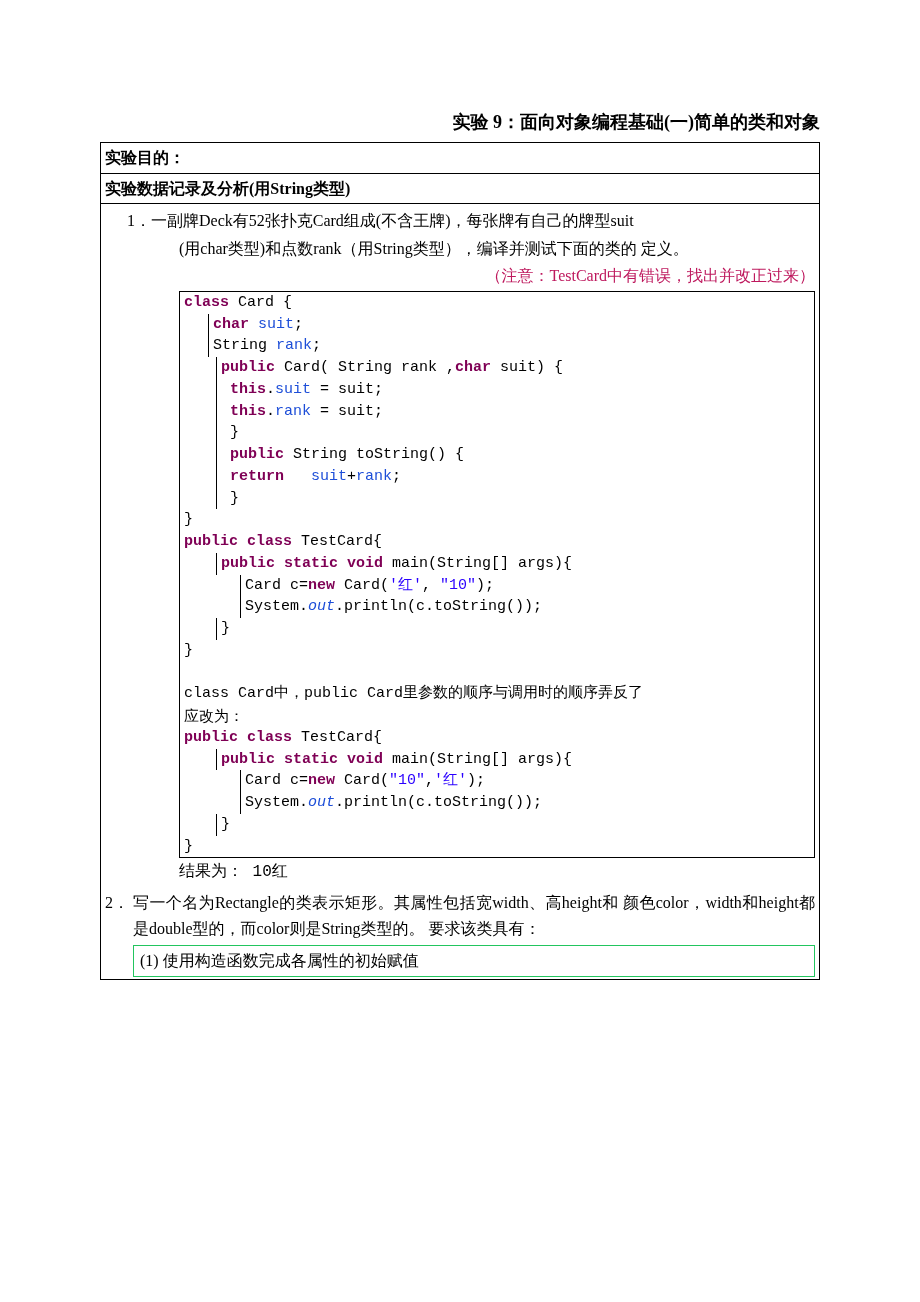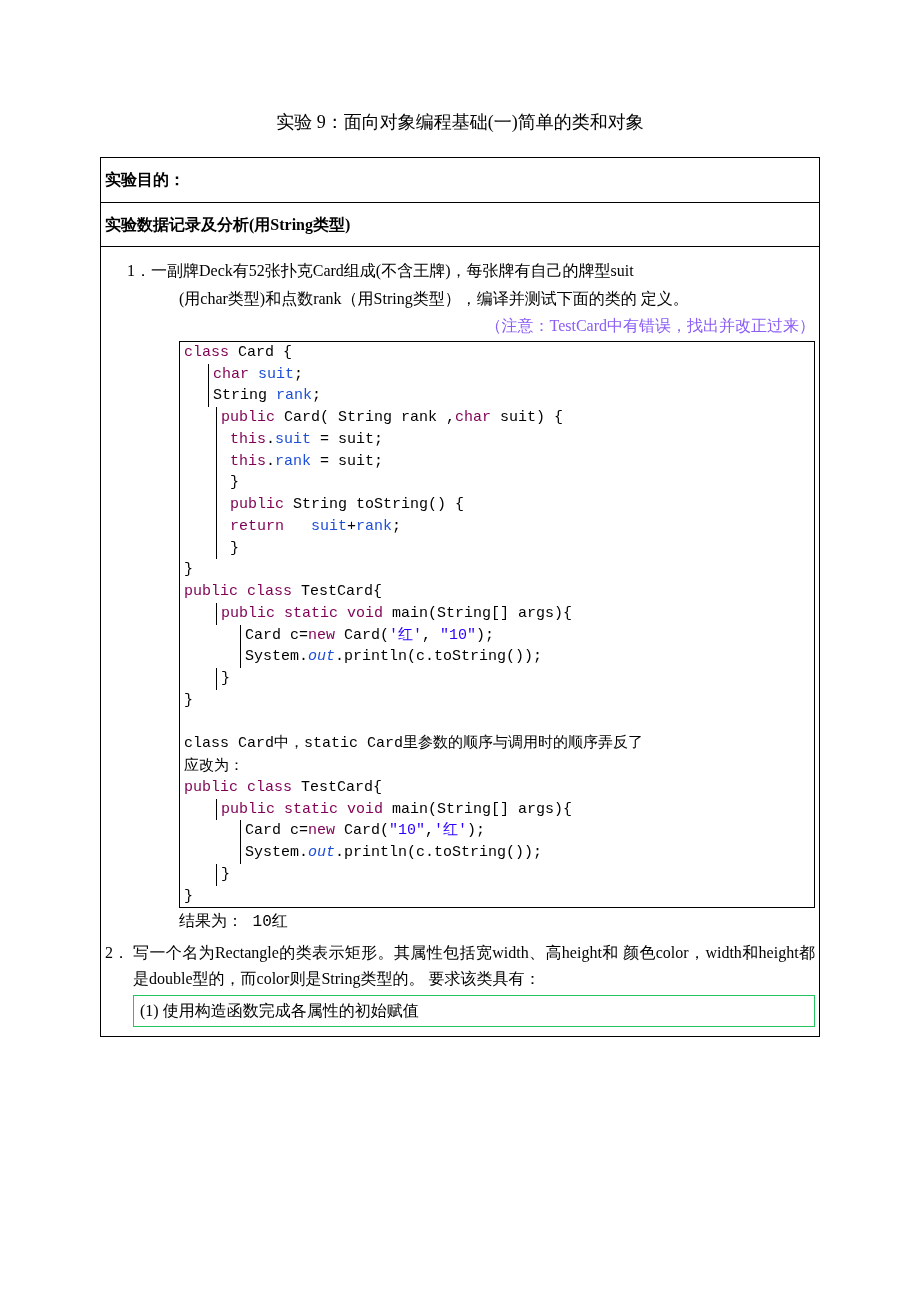--- a/index.html
+++ b/index.html
@@ -8,34 +8,34 @@
     background: #fff;
     font-family: "SimSun", "宋体", serif;
     font-size: 16px;
     color: #000;
     width: 920px;
   }
   .page {
     padding: 110px 100px 60px 100px;
   }
   .title {
-    text-align: center;
-    font-weight: normal;
+    text-align: right;
+    font-weight: bold;
     font-size: 18px;
     font-family: "SimSun", "宋体", serif;
-    margin-bottom: 23px;
+    margin-bottom: 8px;
   }
   table.outer {
     border-collapse: collapse;
     width: 100%;
   }
   table.outer > tbody > tr > td {
     border: 1px solid #000;
     vertical-align: top;
-    padding: 9px 4px;
+    padding: 2px 4px;
     line-height: 1.6;
   }
   .section-header {
     font-weight: bold;
   }
   ol.goals {
     margin: 0;
     padding-left: 48px;
     list-style-position: outside;
   }
@@ -49,21 +49,21 @@
   }
   .q1-first {
     padding-left: 28px;
     text-indent: -26px;
     margin: 2px 0;
   }
   .indent-block {
     margin-left: 74px;
   }
   .note-red {
-    color: #8b5cf6;
+    color: #be185d;
     text-align: right;
     margin: 2px 0;
   }
   .just {
     text-align: justify;
   }
   
   .codebox {
     border: 1px solid #000;
     margin: 2px 0 2px 0;
@@ -79,21 +79,21 @@
     border-right: 1px solid #000;
     flex: 0 0 auto;
   }
   .gw1 { width: 28px; }
   .gw2 { width: 36px; }
   .gw3 { width: 60px; }
   .codetxt {
     padding: 0 4px;
     white-space: pre;
   }
-  .kw { color: #7f0055; font-weight: normal; }
+  .kw { color: #7f0055; font-weight: bold; }
   .fld { color: #1d4ed8; }
   .str { color: #2a00ff; }
   .it { font-style: italic; }
   .result-line {
     margin-left: 0;
     font-family: Liberation Mono, monospace;
   }
   .q2 {
     display: flex;
     margin-top: 4px;
@@ -202,24 +202,24 @@
                   <div class="gutter gw2"></div>
                   <div class="codetxt"><span>}</span></div>
                 </div>
               <div class="coderow">
                   <div class="codetxt"><span>}</span></div>
                 </div>
               <div class="coderow">
                   <div class="codetxt">&nbsp;</div>
                 </div>
               <div class="coderow">
-                  <div class="codetxt"><span class="bold-code">class Card中，static Card里参数的顺序与调用时的顺序弄反了</span></div>
-                </div>
-              <div class="coderow">
-                  <div class="codetxt" style="font-family:Liberation Serif, serif;text-align:center;"><span>应改为：</span></div>
+                  <div class="codetxt"><span class="bold-code">class Card中，public Card里参数的顺序与调用时的顺序弄反了</span></div>
+                </div>
+              <div class="coderow">
+                  <div class="codetxt" style="font-family:Liberation Sans, sans-serif;text-align:center;"><span>应改为：</span></div>
                 </div>
               <div class="coderow">
                   <div class="codetxt"><span class="kw">public</span><span> </span><span class="kw">class</span><span> TestCard{</span></div>
                 </div>
               <div class="coderow">
                   <div class="gutter gw2"></div>
                   <div class="codetxt"><span class="kw">public</span><span> </span><span class="kw">static</span><span> </span><span class="kw">void</span><span> main(String[] args){</span></div>
                 </div>
               <div class="coderow">
                   <div class="gutter gw3"></div>

